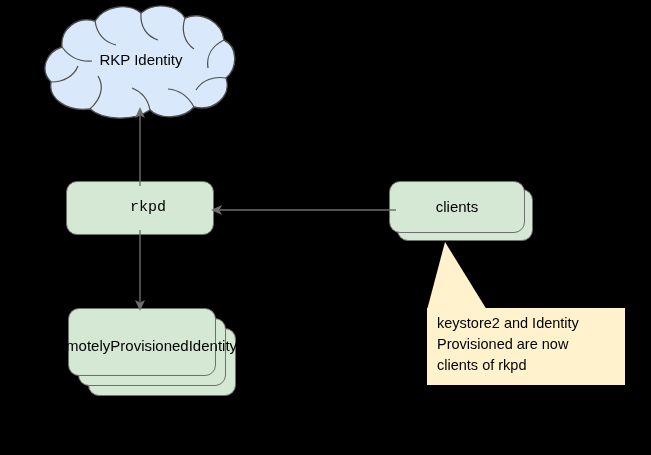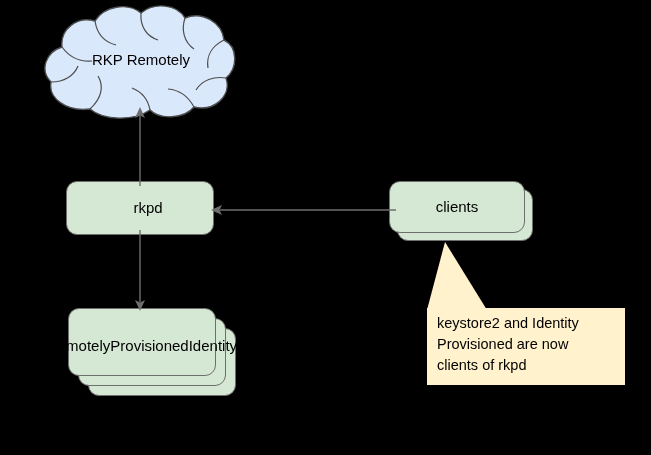--- a/index.html
+++ b/index.html
@@ -49,21 +49,21 @@
     position: absolute;
     background: #d5e8d4;
     border: 1px solid #82b366;
     border-radius: 11px;
     box-sizing: border-box;
   }
   .box.grayline { border-color: #6e6e6e; }
 
   
   #rkpd-box { left: 66px; top: 181px; width: 148px; height: 54px; }
-  #rkpd-label { left: 66px; top: 181px; width: 164px; height: 54px; }
+  #rkpd-label { left: 66px; top: 181px; width: 164px; height: 54px; font-family: Liberation Mono, monospace; }
 
   
   #clients-layer-2 { left: 397px; top: 189px; width: 136px; height: 52px; }
   #clients-layer-1 { left: 389px; top: 181px; width: 136px; height: 52px; }
   #clients-label { left: 389px; top: 181px; width: 136px; height: 52px; }
 
   
   #rpc-layer-3 { left: 88px; top: 328px; width: 148px; height: 68px; }
   #rpc-layer-2 { left: 78px; top: 318px; width: 148px; height: 68px; }
   #rpc-layer-1 { left: 68px; top: 308px; width: 148px; height: 68px; }
@@ -132,21 +132,21 @@
     <path d="M 9 80 C 22 80, 32 74, 36 64" fill="none" stroke="#4d4d4d" stroke-width="1.2"></path>
     <path d="M 20 45 C 28 56, 38 60, 50 59" fill="none" stroke="#4d4d4d" stroke-width="1.2"></path>
     <path d="M 53 19 C 55 32, 62 40, 74 43" fill="none" stroke="#4d4d4d" stroke-width="1.2"></path>
     <path d="M 99 11 C 98 24, 104 34, 116 38" fill="none" stroke="#4d4d4d" stroke-width="1.2"></path>
     <path d="M 143 16 C 139 28, 142 40, 152 47" fill="none" stroke="#4d4d4d" stroke-width="1.2"></path>
     <path d="M 182 38 C 170 44, 164 54, 166 66" fill="none" stroke="#4d4d4d" stroke-width="1.2"></path>
     <path d="M 184 76 C 172 74, 160 78, 154 88" fill="none" stroke="#4d4d4d" stroke-width="1.2"></path>
     <path d="M 152 105 C 146 94, 138 88, 126 87" fill="none" stroke="#4d4d4d" stroke-width="1.2"></path>
     <path d="M 108 108 C 106 97, 100 90, 90 86" fill="none" stroke="#4d4d4d" stroke-width="1.2"></path>
   </svg>
-  <div class="node-label" id="cloud-label">RKP Remotely</div>
+  <div class="node-label" id="cloud-label">RKP Identity</div>
 
   <div class="box grayline" id="rkpd-box"></div>
   <div class="node-label" id="rkpd-label">rkpd</div>
 
   <div class="box grayline" id="clients-layer-2"></div>
   <div class="box grayline" id="clients-layer-1"></div>
   <div class="node-label" id="clients-label">clients</div>
 
   <div class="box grayline" id="rpc-layer-3"></div>
   <div class="box grayline" id="rpc-layer-2"></div>

